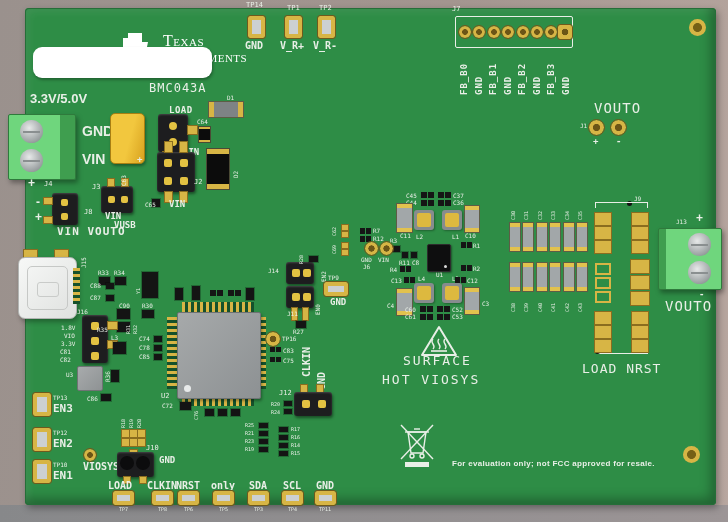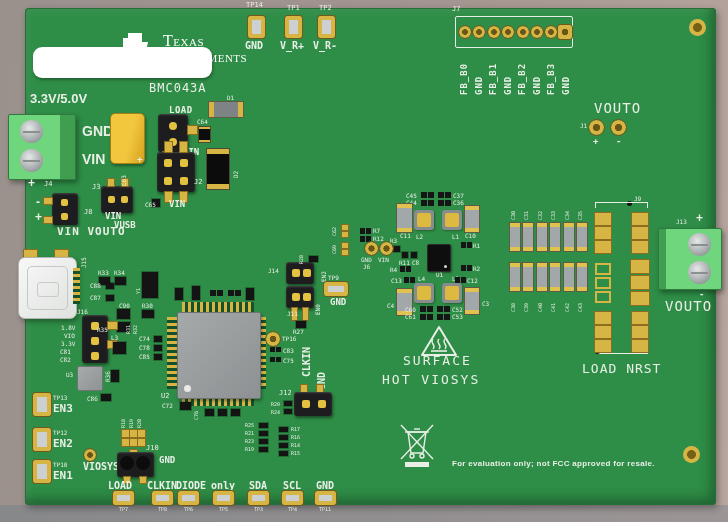--- a/index.html
+++ b/index.html
@@ -476,21 +476,21 @@
   <div class="blk" style="left:117px;top:452px;width:37px;height:25px">
     <i style="left:3px;top:4px;width:14px;height:14px;border-radius:50%;background:#0c0c0d"></i>
     <i style="left:19px;top:4px;width:14px;height:14px;border-radius:50%;background:#0c0c0d"></i>
   </div>
   <div class="stub" style="left:124px;top:477px;width:6px;height:6px"></div>
   <div class="stub" style="left:140px;top:477px;width:6px;height:6px"></div>
   <span class="k s9" style="left:159px;top:456px">GND</span>
 
   <span class="k s10" style="left:108px;top:481px">LOAD</span>
   <span class="k s10" style="left:147px;top:481px">CLKIN</span>
-  <span class="k s10" style="left:176px;top:481px">DIODE</span>
+  <span class="k s10" style="left:176px;top:481px">NRST</span>
   <span class="k s10" style="left:211px;top:481px">only</span>
   <span class="k s10" style="left:249px;top:481px">SDA</span>
   <span class="k s10" style="left:283px;top:481px">SCL</span>
   <span class="k s10" style="left:316px;top:481px">GND</span>
   <div class="tp" style="left:113px;top:491px;width:21px;height:14px"></div>
   <div class="tp" style="left:152px;top:491px;width:21px;height:14px"></div>
   <div class="tp" style="left:178px;top:491px;width:21px;height:14px"></div>
   <div class="tp" style="left:213px;top:491px;width:21px;height:14px"></div>
   <div class="tp" style="left:248px;top:491px;width:21px;height:14px"></div>
   <div class="tp" style="left:282px;top:491px;width:21px;height:14px"></div>

